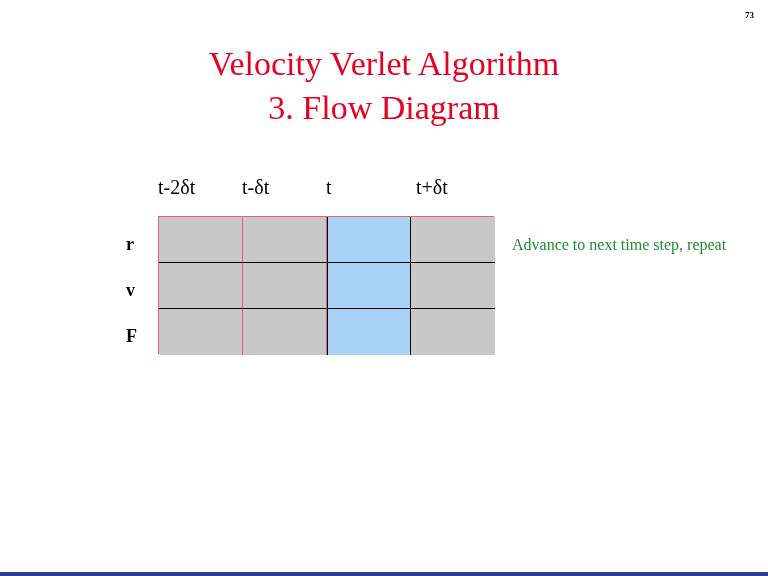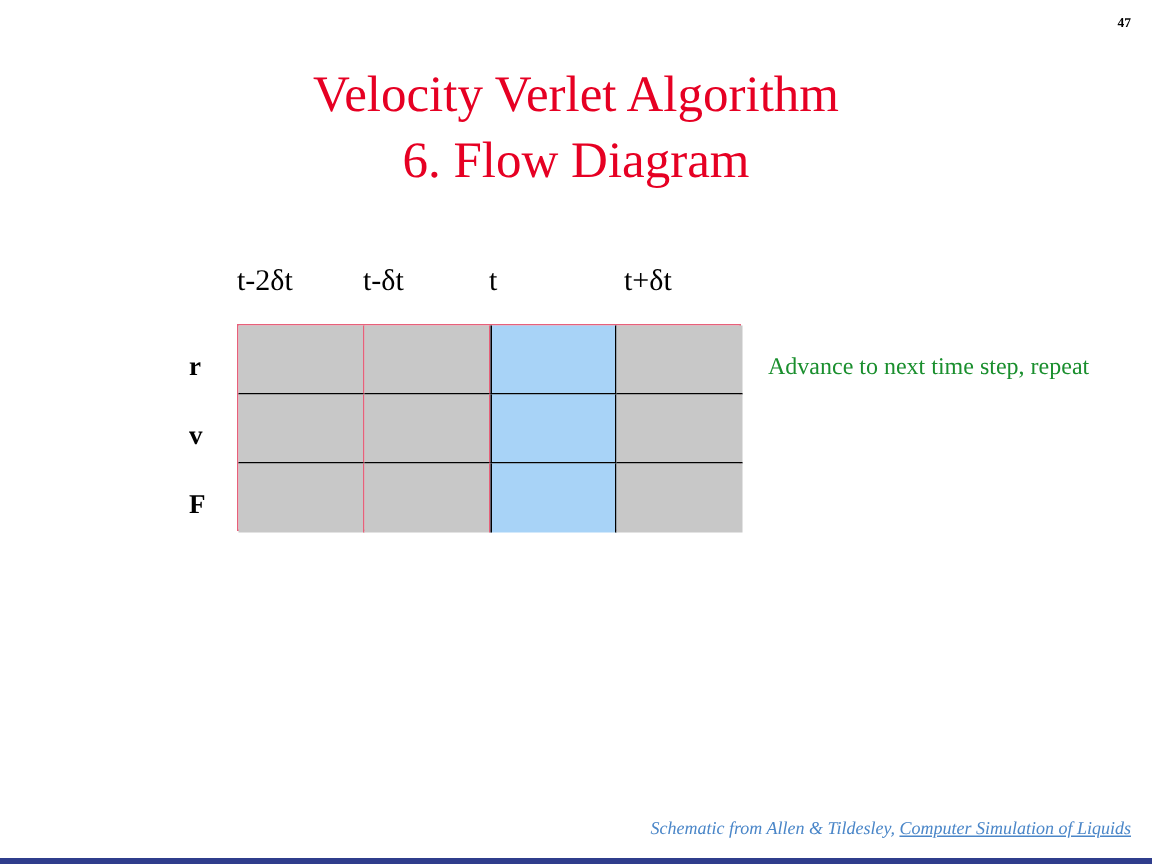--- a/index.html
+++ b/index.html
@@ -134,25 +134,25 @@
     width: 768px;
     height: 4px;
     background: #2f3d8c;
   }
 </style>
 </head>
 <body>
 
 <div class="slide">
 
-  <div class="slide-number">47</div>
+  <div class="slide-number">73</div>
 
   <div class="title-block">
     <span class="title-line">Velocity Verlet Algorithm</span>
-    <span class="title-line">6. Flow Diagram</span>
+    <span class="title-line">3. Flow Diagram</span>
   </div>
 
   <div class="diagram">
 
     <div class="col-headers">
       <div class="col-header" style="left:0px;">t-2δt</div>
       <div class="col-header" style="left:84px;">t-δt</div>
       <div class="col-header" style="left:168px;">t</div>
       <div class="col-header" style="left:258px;">t+δt</div>
     </div>
@@ -176,19 +176,16 @@
       <div class="cell gray lastrow" style="left:0px;   top:92px;"></div>
       <div class="cell gray lastrow" style="left:84px;  top:92px;"></div>
       <div class="cell blue blue-col lastrow" style="left:168px; top:92px;"></div>
       <div class="cell gray lastcol lastrow" style="left:252px; top:92px;"></div>
     </div>
 
   </div>
 
   <div class="note">Advance to next time step, repeat</div>
 
-  <div class="footer">
-    <span>Schematic from Allen &amp; Tildesley, </span><span class="link">Computer Simulation of Liquids</span>
-  </div>
 
   <div class="footer-rule"></div>
 
 </div>
 
 </body></html>

